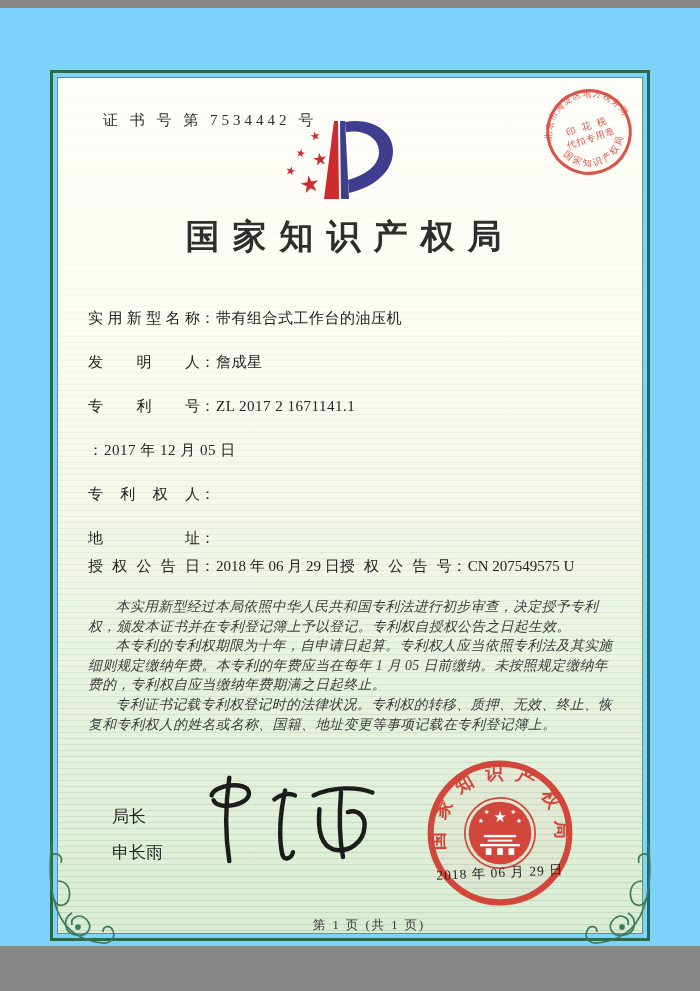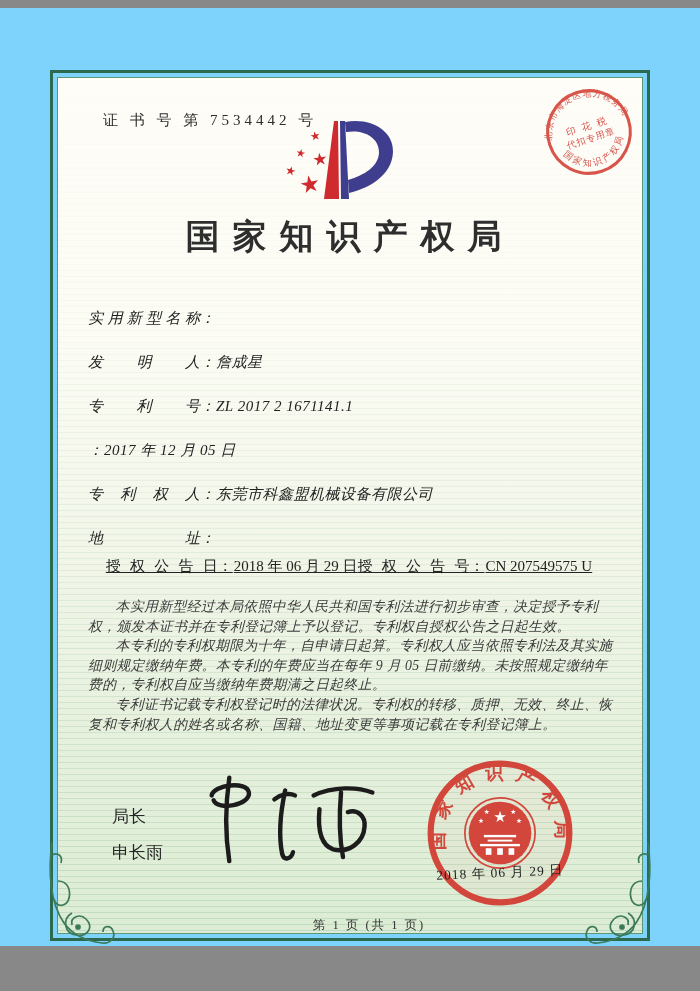--- a/index.html
+++ b/index.html
@@ -12,26 +12,26 @@
   .border-inner::after{content:"";position:absolute;inset:0;
     background:repeating-linear-gradient(180deg,rgba(110,165,125,.28) 0,rgba(110,165,125,.28) 1px,transparent 1px,transparent 6px);
     -webkit-mask-image:linear-gradient(180deg,transparent 0%,rgba(0,0,0,.18) 30%,rgba(0,0,0,.5) 62%,rgba(0,0,0,.85) 100%);
     mask-image:linear-gradient(180deg,transparent 0%,rgba(0,0,0,.18) 30%,rgba(0,0,0,.5) 62%,rgba(0,0,0,.85) 100%);}
   .cert-no{position:absolute;left:103px;top:103px;font-size:15px;letter-spacing:4px;color:#2d2d2d;z-index:2;}
   .logo{position:absolute;left:258px;top:94px;width:190px;height:112px;z-index:2;}
   .tax-stamp{position:absolute;left:541px;top:76px;width:96px;height:96px;transform:rotate(-18deg);z-index:2;opacity:.92;}
   .title{position:absolute;left:0;top:206px;width:100%;text-align:center;font-size:34px;letter-spacing:13px;
     color:#2e2e2e;font-weight:600;z-index:2;}
   .fields{position:absolute;left:88px;top:297px;width:526px;z-index:2;font-size:15px;color:#222;}
-  .field-row{line-height:26px;margin-bottom:18px;display:flex;align-items:flex-end;font-style:italic;}
+  .field-row{line-height:26px;margin-bottom:18px;display:flex;align-items:flex-end;}
   .field-row.address{margin-bottom:2px;}
   .f-label{width:112px;flex:0 0 112px;text-align:justify;text-align-last:justify;}
   .f-colon{flex:0 0 16px;}
   .f-value{flex:1;letter-spacing:.5px;}
-  .grant-row{display:flex;justify-content:center;line-height:26px;padding-right:4px;text-decoration:underline;}
+  .grant-row{display:flex;justify-content:flex-start;line-height:26px;padding-right:4px;}
   .grant-pair{display:flex;}
   .paragraphs{position:absolute;left:88px;top:589px;width:526px;z-index:2;font-size:13.8px;line-height:19.6px;
     font-style:italic;color:#3a3a3a;letter-spacing:.4px;}
   .paragraphs p{margin:0;text-indent:2em;}
   .signer-title{position:absolute;left:112px;top:797px;font-size:17px;color:#262626;z-index:2;
     font-family:"Liberation Sans","DejaVu Sans",sans-serif;}
   .signer-name{position:absolute;left:112px;top:833px;font-size:17px;color:#262626;z-index:2;
     font-family:Liberation Serif, serif;}
   .signature{position:absolute;left:198px;top:758px;width:190px;height:98px;z-index:3;}
   .seal{position:absolute;left:424px;top:749px;width:152px;height:152px;z-index:2;opacity:.95;}
@@ -84,39 +84,39 @@
       </text>
     </svg>
   </div>
 
   <div class="title">国家知识产权局</div>
 
   <div class="fields">
     <div class="field-row">
       <span class="f-label">实用新型名称</span>
       <span class="f-colon">：</span>
+      <span class="f-value">带有组合式工作台的油压机</span>
     </div>
     <div class="field-row">
       <span class="f-label">发明人</span>
       <span class="f-colon">：</span>
       <span class="f-value">詹成星</span>
     </div>
     <div class="field-row">
       <span class="f-label">专利号</span>
       <span class="f-colon">：</span>
       <span class="f-value">ZL 2017 2 1671141.1</span>
     </div>
     <div class="field-row">
       <span class="f-colon">：</span>
       <span class="f-value">2017 年 12 月 05 日</span>
     </div>
     <div class="field-row">
       <span class="f-label">专利权人</span>
       <span class="f-colon">：</span>
-      <span class="f-value">东莞市科鑫盟机械设备有限公司</span>
     </div>
     <div class="field-row address">
       <span class="f-label">地址</span>
       <span class="f-colon">：</span>
     </div>
     <div class="grant-row">
       <span class="grant-pair">
         <span class="f-label">授权公告日</span>
         <span class="f-colon">：</span>
         <span>2018 年 06 月 29 日</span>
@@ -124,21 +124,21 @@
       <span class="grant-pair">
         <span class="f-label">授权公告号</span>
         <span class="f-colon">：</span>
         <span>CN 207549575 U</span>
       </span>
     </div>
   </div>
 
   <div class="paragraphs">
     <p>本实用新型经过本局依照中华人民共和国专利法进行初步审查，决定授予专利权，颁发本证书并在专利登记簿上予以登记。专利权自授权公告之日起生效。</p>
-    <p>本专利的专利权期限为十年，自申请日起算。专利权人应当依照专利法及其实施细则规定缴纳年费。本专利的年费应当在每年 9 月 05 日前缴纳。未按照规定缴纳年费的，专利权自应当缴纳年费期满之日起终止。</p>
+    <p>本专利的专利权期限为十年，自申请日起算。专利权人应当依照专利法及其实施细则规定缴纳年费。本专利的年费应当在每年 1 月 05 日前缴纳。未按照规定缴纳年费的，专利权自应当缴纳年费期满之日起终止。</p>
     <p>专利证书记载专利权登记时的法律状况。专利权的转移、质押、无效、终止、恢复和专利权人的姓名或名称、国籍、地址变更等事项记载在专利登记簿上。</p>
   </div>
 
   <div class="signer-title">局长</div>
   <div class="signer-name">申长雨</div>
 
   <div class="signature">
     <svg width="190" height="98" viewBox="0 0 190 100">
       <g fill="none" stroke="#1c1c1c" stroke-width="4.5" stroke-linecap="round">
         <path d="M30 12 C 26 40 26 72 30 97"></path>

